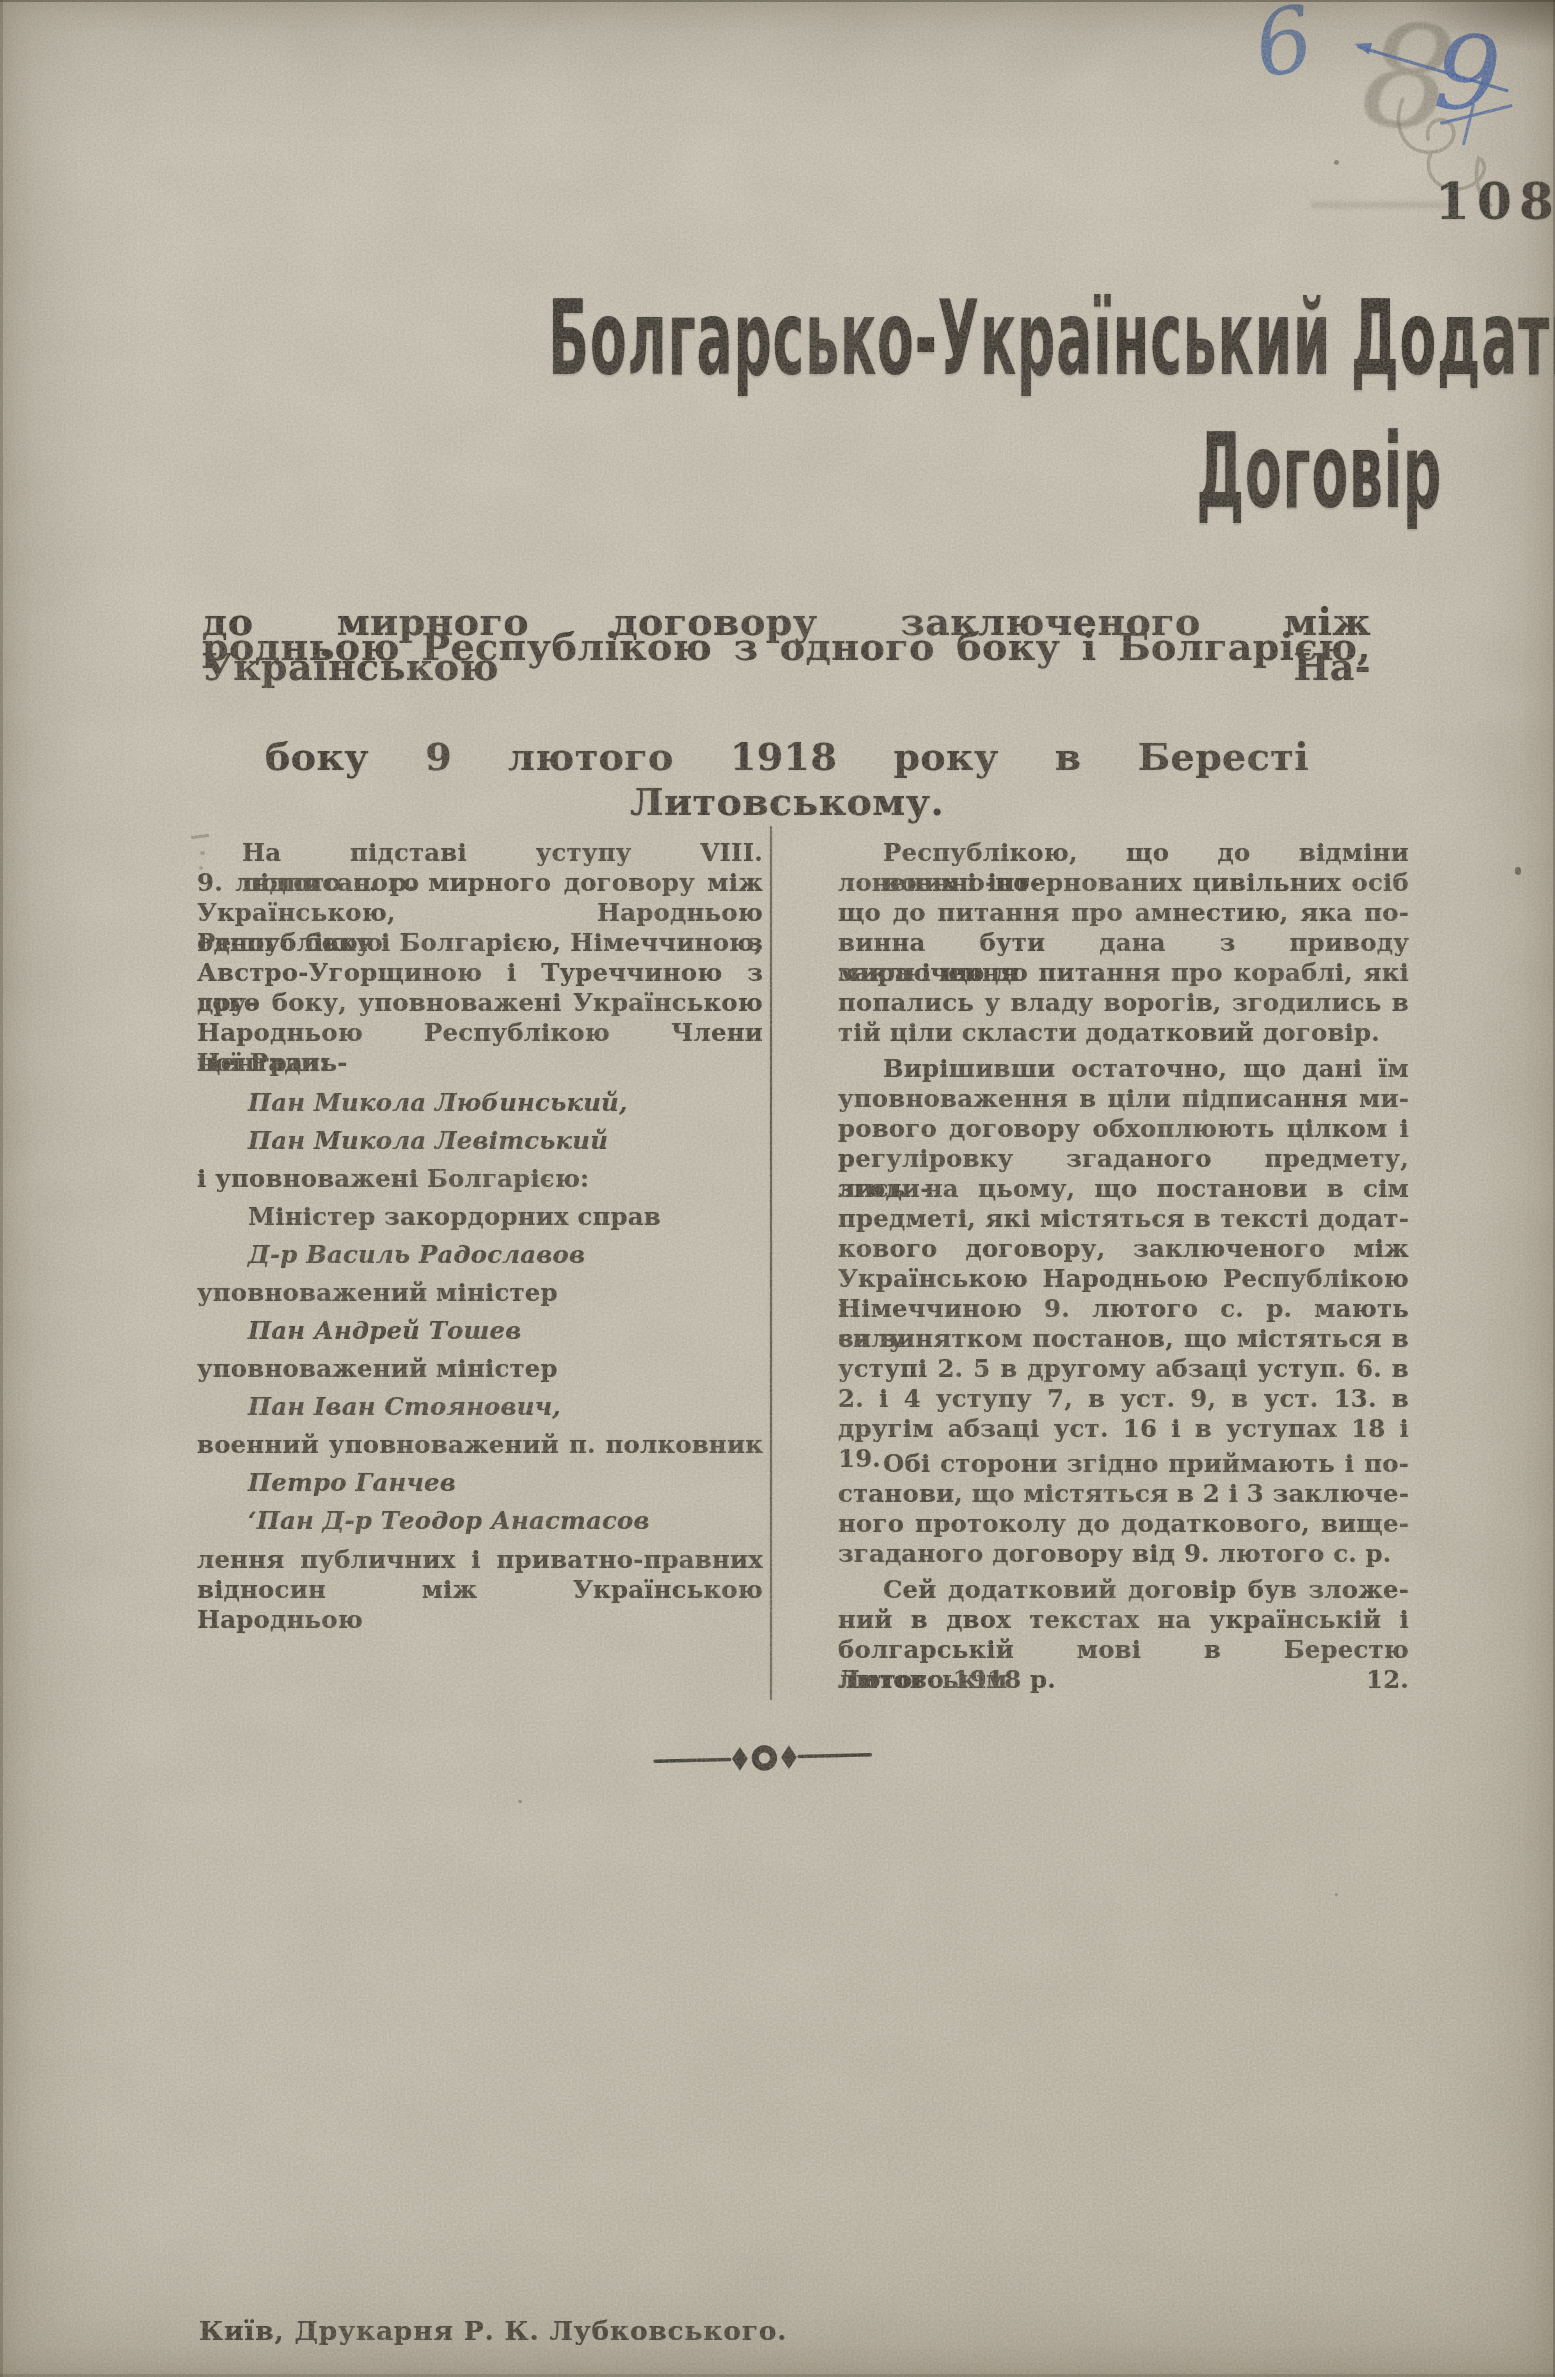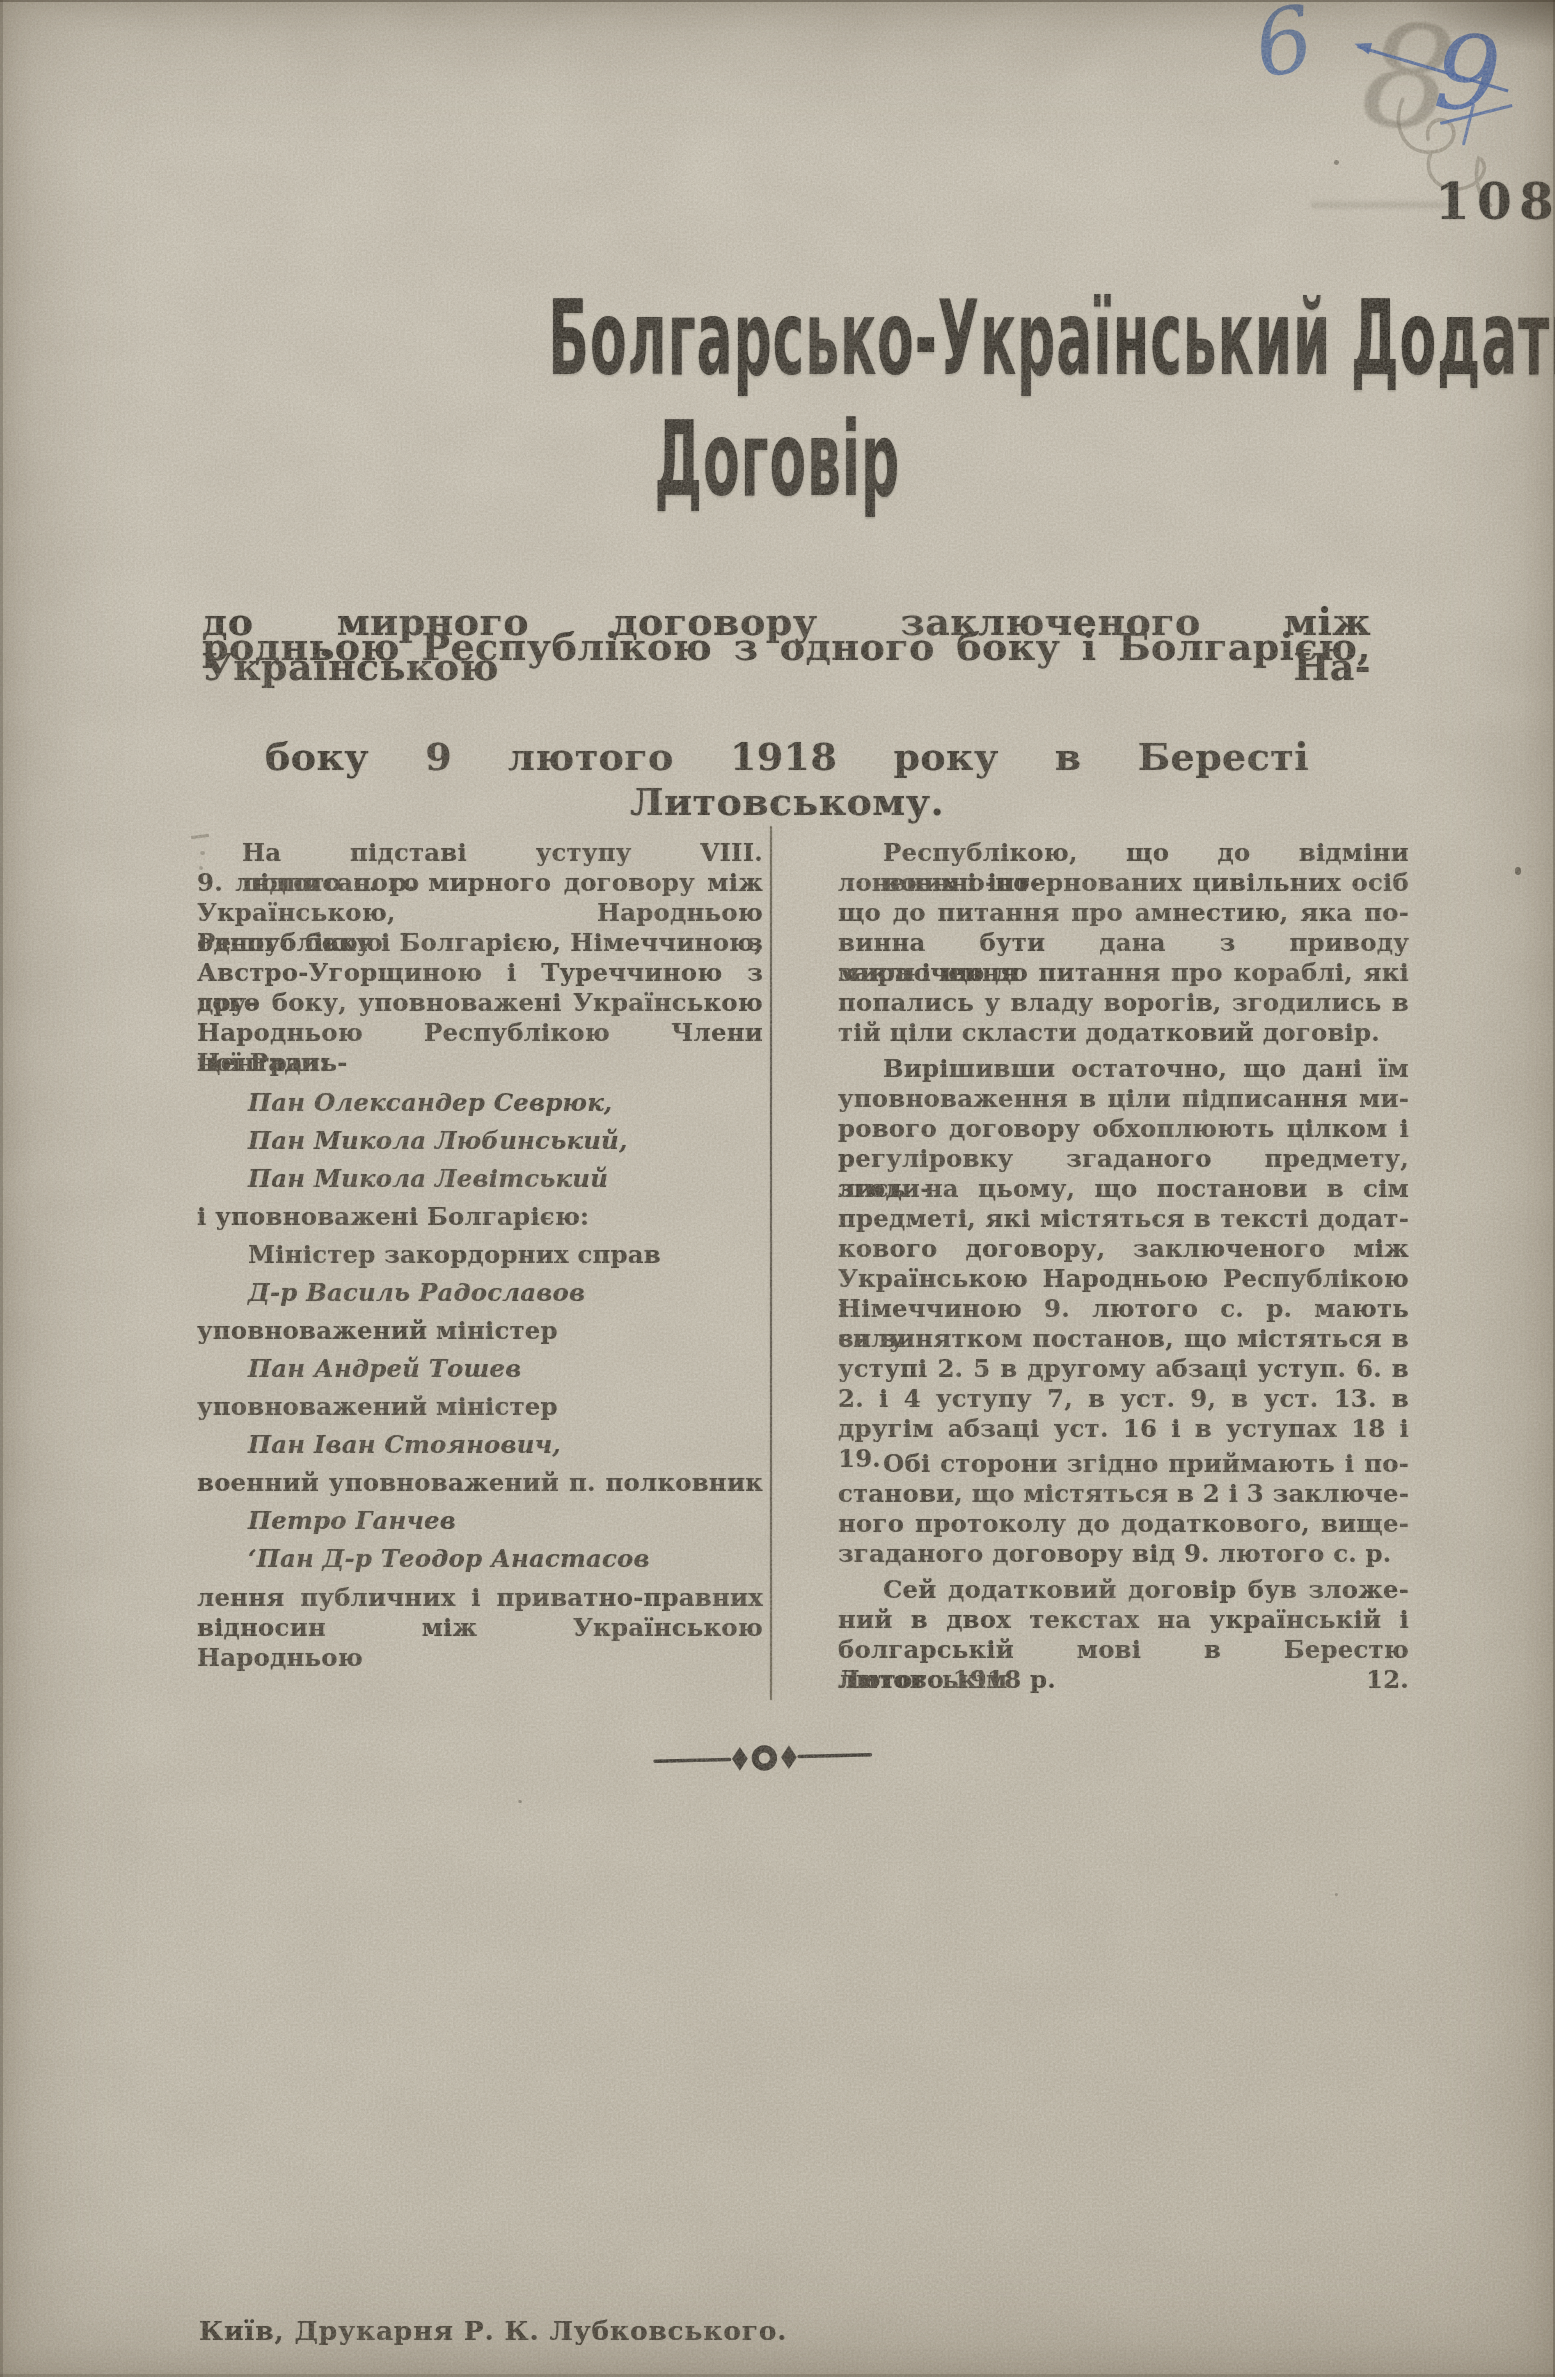--- a/index.html
+++ b/index.html
@@ -7,21 +7,21 @@
         background:linear-gradient(155deg,#cac4b6 0%,#c7c1b3 35%,#c2bcad 70%,#b8b1a1 100%);
         font-family:"DejaVu Serif",serif;}
   .layer{position:absolute;pointer-events:none;}
 
   
   .title{position:absolute;left:0;width:1555px;text-align:center;color:#2e2a23;}
   .title .tx{display:inline-block;font-family:"DejaVu Sans",sans-serif;font-weight:700;
              font-size:103px;line-height:1;letter-spacing:1.6px;white-space:nowrap;
              transform:scale(0.52,1);transform-origin:50% 0;
              text-shadow:0 0 1.6px rgba(46,42,35,.55),0 1.6px 2.4px rgba(46,42,35,.18);}
-  #title1{top:287px;} #title2{top:408px;}
+  #title1{top:287px;} #title2{top:420px;text-align:right;}
 
   
   .sub{position:absolute;left:202px;width:1169px;height:46px;font-weight:700;font-size:38px;
        line-height:45px;color:#332e26;text-align:justify;text-align-last:justify;
        letter-spacing:0.4px;text-shadow:0 0 1.2px rgba(51,46,38,.5);}
   #sub0{top:551px;margin-top:48px;} #sub1{top:612px;margin-top:12px;} #sub2{top:673px;}
   #sub3{top:734px;padding:0 63px;width:1044px;text-align-last:center;}
 
   
   .col{position:absolute;top:838px;font-weight:700;font-size:24.4px;color:#3d372d;
@@ -130,21 +130,20 @@
         <div class="tline fill ind">На підставі уступу VIII. підписаного</div>
         <div class="tline fill">9. лютого с. р. мирного договору між</div>
         <div class="tline fill">Українською, Народньою Республікою з</div>
         <div class="tline fill">одного боку і Болгарією, Німеччиною,</div>
         <div class="tline fill">Австро-Угорщиною і Туреччиною з дру-</div>
         <div class="tline fill">гого боку, уповноважені Українською</div>
         <div class="tline fill">Народньою Республікою Члени Централь-</div>
         <div class="tline">ної Ради:</div>
       </div>
       <div class="block names">
-        <div class="tline ind it">Пан Олександер Севрюк,</div>
         <div class="tline ind it">Пан Микола Любинський,</div>
         <div class="tline ind it">Пан Микола Левітський</div>
         <div class="tline">і уповноважені Болгарією:</div>
         <div class="tline ind">Міністер закордорних справ</div>
         <div class="tline ind it">Д-р Василь Радославов</div>
         <div class="tline">уповноважений міністер</div>
         <div class="tline ind it">Пан Андрей Тошев</div>
         <div class="tline">уповноважений міністер</div>
         <div class="tline ind it">Пан Іван Стоянович,</div>
         <div class="tline fill">военний уповноважений п. полковник</div>

